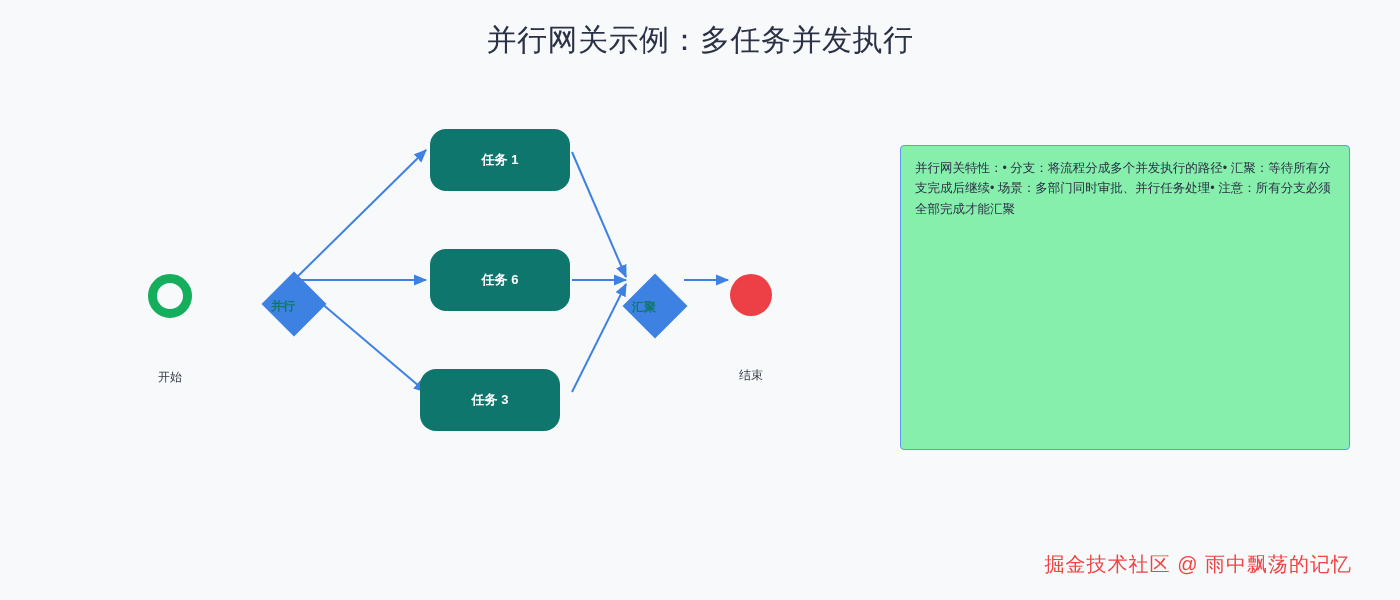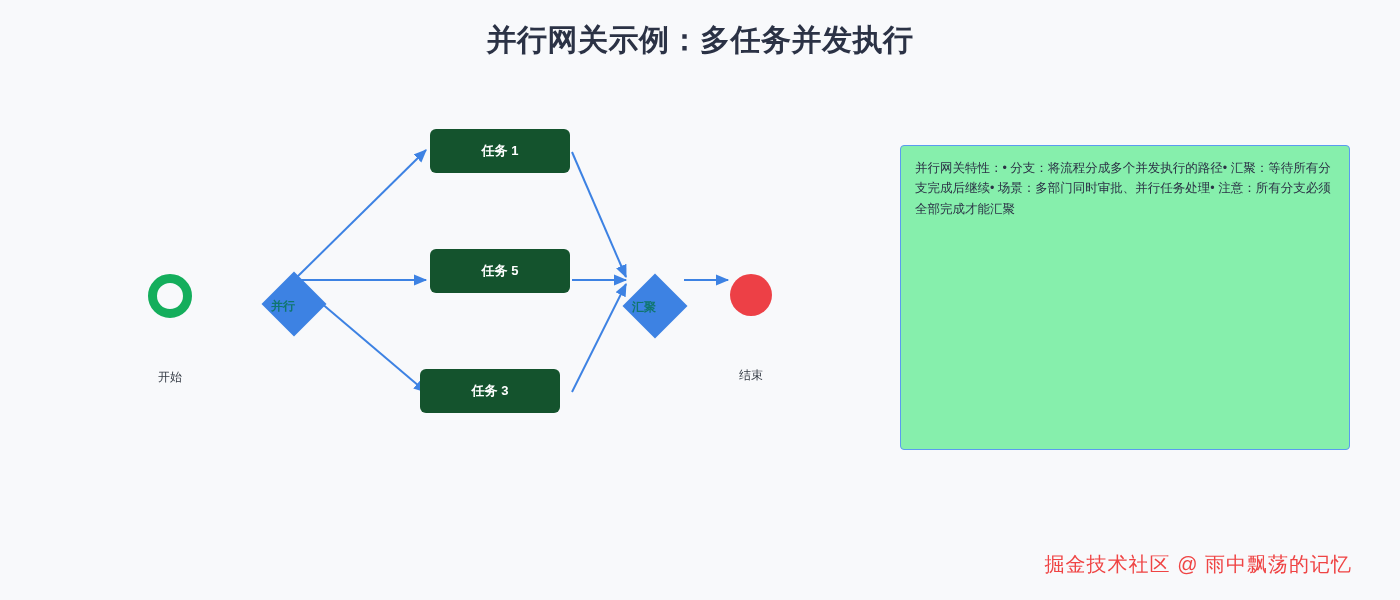--- a/index.html
+++ b/index.html
@@ -15,21 +15,21 @@
     position: relative;
   }
 
   #page-title {
     position: absolute;
     left: 0;
     top: 20px;
     width: 1400px;
     text-align: center;
     font-size: 30px;
-    font-weight: bold;
+    font-weight: normal;
     color: #2b3245;
     letter-spacing: 0.5px;
   }
 
   #diagram-canvas {
     position: absolute;
     left: 0;
     top: 0;
     width: 1400px;
     height: 600px;
@@ -87,23 +87,23 @@
     font-weight: bold;
     color: #0f766e;
     white-space: nowrap;
     text-align: left;
   }
 
   
   .task-box {
     position: absolute;
     width: 140px;
-    height: 44px;
-    background: #14532d;
-    border-radius: 6px;
+    height: 62px;
+    background: #0f766e;
+    border-radius: 16px;
     display: flex;
     align-items: center;
     justify-content: center;
   }
   .task-label {
     font-size: 13px;
     font-weight: bold;
     color: #ffffff;
     white-space: nowrap;
   }
@@ -169,21 +169,21 @@
   </div>
 
   <div class="gateway" style="left:271px; top:281px;"></div>
   <div class="gateway-label" style="left:271px; top:298px; width:46px;">并行</div>
 
   <div class="task-box" style="left:430px; top:129px;">
     <span class="task-label">任务 1</span>
   </div>
 
   <div class="task-box" style="left:430px; top:249px;">
-    <span class="task-label">任务 5</span>
+    <span class="task-label">任务 6</span>
   </div>
 
   <div class="task-box" style="left:420px; top:369px;">
     <span class="task-label">任务 3</span>
   </div>
 
   <div class="gateway" style="left:632px; top:283px;"></div>
   <div class="gateway-label" style="left:632px; top:299px; width:46px;font-family:Liberation Mono, monospace;">汇聚</div>
 
   <div class="event-node" style="left:730px; top:274px;font-family:Liberation Mono, monospace;">

